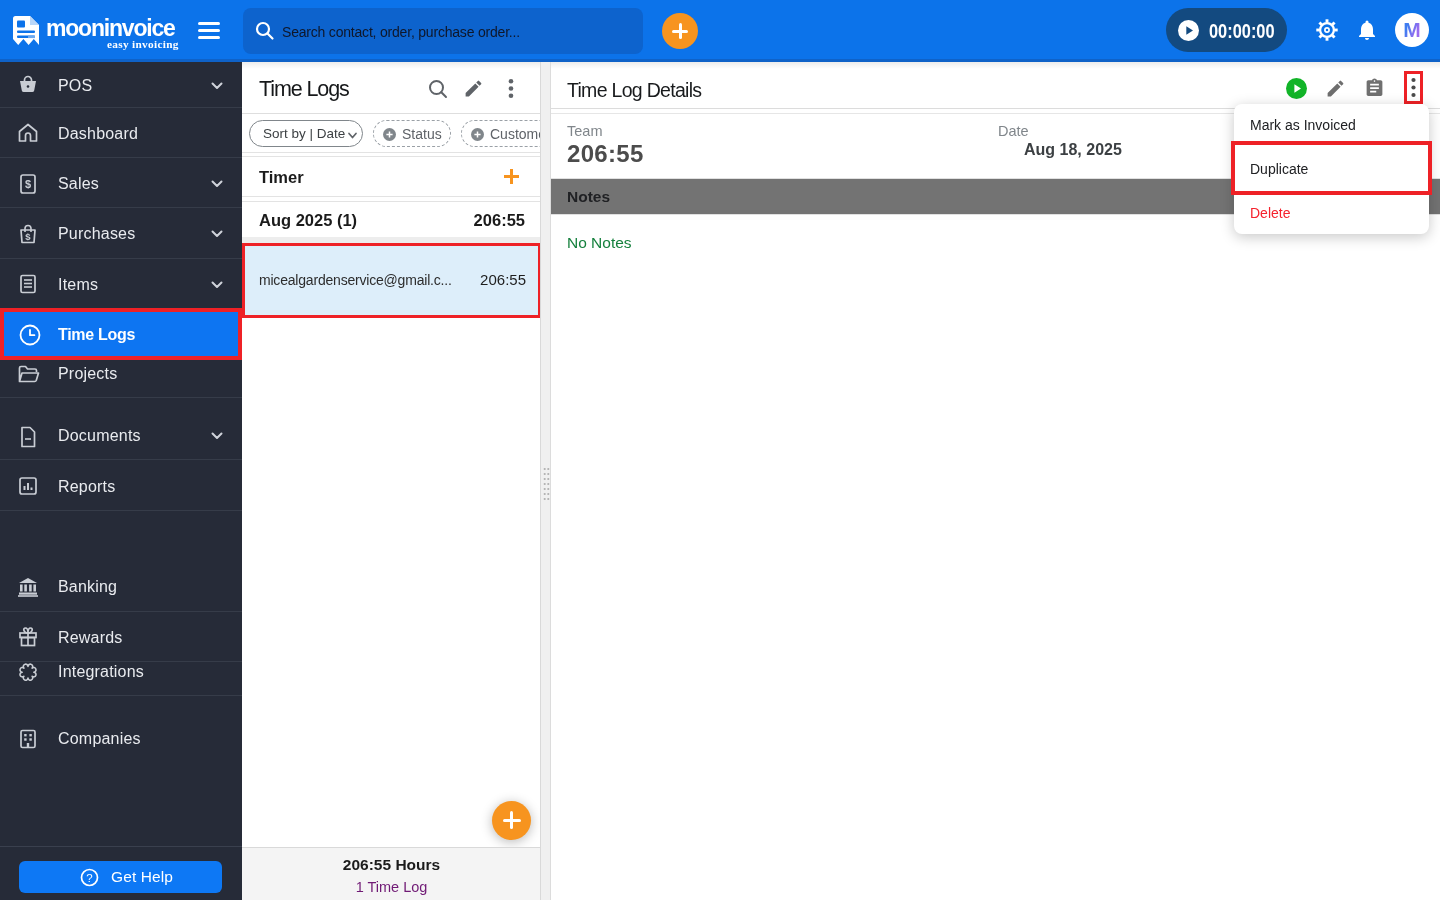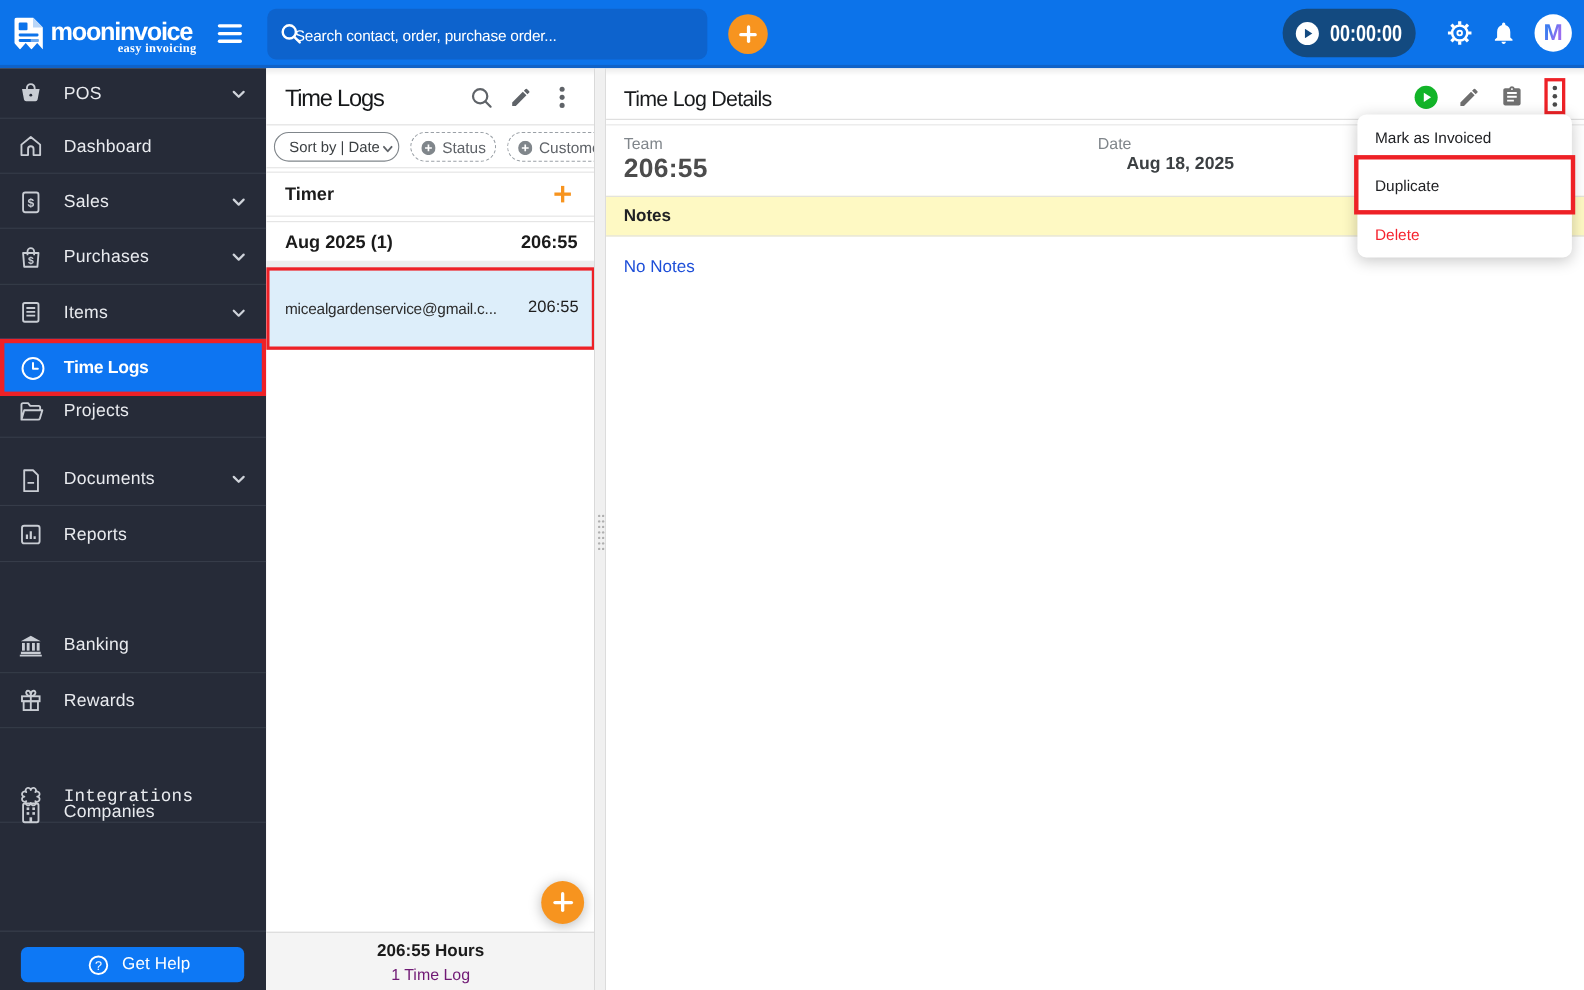--- a/index.html
+++ b/index.html
@@ -32,21 +32,21 @@
  <div class="abs" style="left:198px;top:22px;width:22px;height:18px;">
    <div style="position:absolute;top:0;width:22px;height:3.4px;background:#fff;border-radius:2px;"></div>
    <div style="position:absolute;top:7px;width:22px;height:3.4px;background:#fff;border-radius:2px;"></div>
    <div style="position:absolute;top:14px;width:22px;height:3.4px;background:#fff;border-radius:2px;"></div>
  </div>
  <div class="abs" style="left:243px;top:8px;width:400px;height:46px;background:#0d63cd;border-radius:8px;"></div>
  <svg class="abs" style="left:254px;top:20px" width="22" height="22" viewBox="0 0 22 22">
       <circle cx="9" cy="9" r="6" fill="none" stroke="#fff" stroke-width="2.2"></circle>
       <line x1="13.5" y1="13.5" x2="18.5" y2="18.5" stroke="#fff" stroke-width="2.2" stroke-linecap="round"></line>
     </svg>
- <div class="abs" style="left:268px;top:23.5px;color:#ffffff;font-size:14px;letter-spacing:-0.2px;">Search contact, order, purchase order...</div>
+ <div class="abs" style="left:282px;top:23.5px;color:#0f172a;font-size:14px;letter-spacing:-0.2px;">Search contact, order, purchase order...</div>
  <div class="abs" style="left:662px;top:13px;width:36px;height:36px;border-radius:50%;background:#f7941f;"></div>
  <div class="abs" style="left:662px;top:13px;width:36px;height:36px;">
    <div style="position:absolute;left:10.2px;top:16.5px;width:15.6px;height:3px;background:#fff;border-radius:2px;"></div>
    <div style="position:absolute;left:16.5px;top:10.2px;width:3px;height:15.6px;background:#fff;border-radius:2px;"></div>
  </div>
  <div class="abs" style="left:1166px;top:8px;width:121px;height:44px;background:#134a80;border-radius:22px;"></div>
  <div class="abs" style="left:1178px;top:20px;width:21px;height:21px;border-radius:50%;background:#fff;"></div>
  <svg class="abs" style="left:1178px;top:20px" width="21" height="21" viewBox="0 0 21 21">
       <path d="M8.3 6.2 L15 10.5 L8.3 14.8 Z" fill="#134a80"></path>
     </svg>
@@ -177,21 +177,21 @@
   <svg class="ic" width="24" height="24" viewBox="0 0 24 24">
         <g fill="none" stroke="#c9cdd4" stroke-width="1.7">
           <rect x="4" y="8" width="16" height="4.5"></rect>
           <rect x="5.5" y="12.5" width="13" height="8"></rect>
           <line x1="12" y1="8" x2="12" y2="20.5"></line>
           <path d="M12 8 c-4.5 0 -5.5-5 -2.5-5 c2 0 2.5 3 2.5 5 c0-2 .5-5 2.5-5 c3 0 2 5 -2.5 5"></path>
         </g>
       </svg>
   <span class="lbl">Rewards</span>
  </div>
- <div class="srow" style="top:636px;font-family:Liberation Mono, monospace;">
+ <div class="srow" style="top:584px;">
   <svg class="ic" width="24" height="24" viewBox="0 0 24 24">
         <path fill="none" stroke="#c9cdd4" stroke-width="1.6" stroke-linejoin="round" d="M12.00 6.40 A2.35 2.35 0 1 1 16.10 8.10 A2.35 2.35 0 1 1 17.80 12.20 A2.35 2.35 0 1 1 16.10 16.30 A2.35 2.35 0 1 1 12.00 18.00 A2.35 2.35 0 1 1 7.90 16.30 A2.35 2.35 0 1 1 6.20 12.20 A2.35 2.35 0 1 1 7.90 8.10 A2.35 2.35 0 1 1 12.00 6.40 Z"></path>
       </svg>
   <span class="lbl">Integrations</span>
  </div>
  <div class="srow" style="top:650.4px;border-bottom:none;">
   <svg class="ic" width="24" height="24" viewBox="0 0 24 24">
         <rect x="5" y="3.5" width="14" height="17" rx="1.5" fill="none" stroke="#c9cdd4" stroke-width="1.7"></rect>
         <g fill="#c9cdd4">
           <rect x="8.2" y="7" width="2.4" height="2.4"></rect>
@@ -316,24 +316,24 @@
         <circle cx="4.5" cy="10.5" r="2.1"></circle>
         <circle cx="4.5" cy="18" r="2.1"></circle>
       </g>
     </svg>
  <div class="abs" style="left:0;top:46px;width:889px;border-top:1px solid #dcdcdc;"></div>
     <div class="abs" style="left:0;top:50.7px;width:889px;border-top:1px solid #e6e6e6;"></div>
  <div class="abs" style="left:16px;top:61px;font-size:14.5px;color:#80868b;">Team</div>
  <div class="abs" style="left:16px;top:78px;font-size:24px;font-weight:bold;color:#4c4c4c;letter-spacing:.3px;">206:55</div>
  <div class="abs" style="left:447px;top:61px;font-size:14.5px;color:#80868b;">Date</div>
  <div class="abs" style="left:447px;top:79px;font-size:16px;font-weight:bold;color:#3c4043;margin-left:26px;">Aug 18, 2025</div>
- <div class="abs" style="left:0;top:116px;width:889px;height:37px;background:#fef9c3;border-top:1px solid #e0e0e0;border-bottom:1px solid #e0e0e0;">
+ <div class="abs" style="left:0;top:116px;width:889px;height:37px;background:#737373;border-top:1px solid #e0e0e0;border-bottom:1px solid #e0e0e0;">
    <span class="abs" style="left:16px;top:9px;font-size:15.5px;font-weight:bold;color:#202124;">Notes</span>
  </div>
- <div class="abs" style="left:16px;top:172px;font-size:15.5px;color:#1d4ed8;">No Notes</div>
+ <div class="abs" style="left:16px;top:172px;font-size:15.5px;color:#15803d;">No Notes</div>
 </div>
 <div id="menu">
  <div class="abs" style="left:1234px;top:104px;width:195px;height:130px;background:#fff;border-radius:8px;box-shadow:0 3px 14px rgba(0,0,0,.22);"></div>
  <div class="abs" style="left:1250px;top:117px;font-size:14px;color:#202124;">Mark as Invoiced</div>
  <div class="abs" style="left:1231px;top:141px;width:201px;height:54px;border:4px solid #ee2126;"></div>
  <div class="abs" style="left:1250px;top:161px;font-size:14px;color:#202124;">Duplicate</div>
  <div class="abs" style="left:1250px;top:205px;font-size:14px;color:#f5222d;">Delete</div>
 </div>
 
 </body></html>

